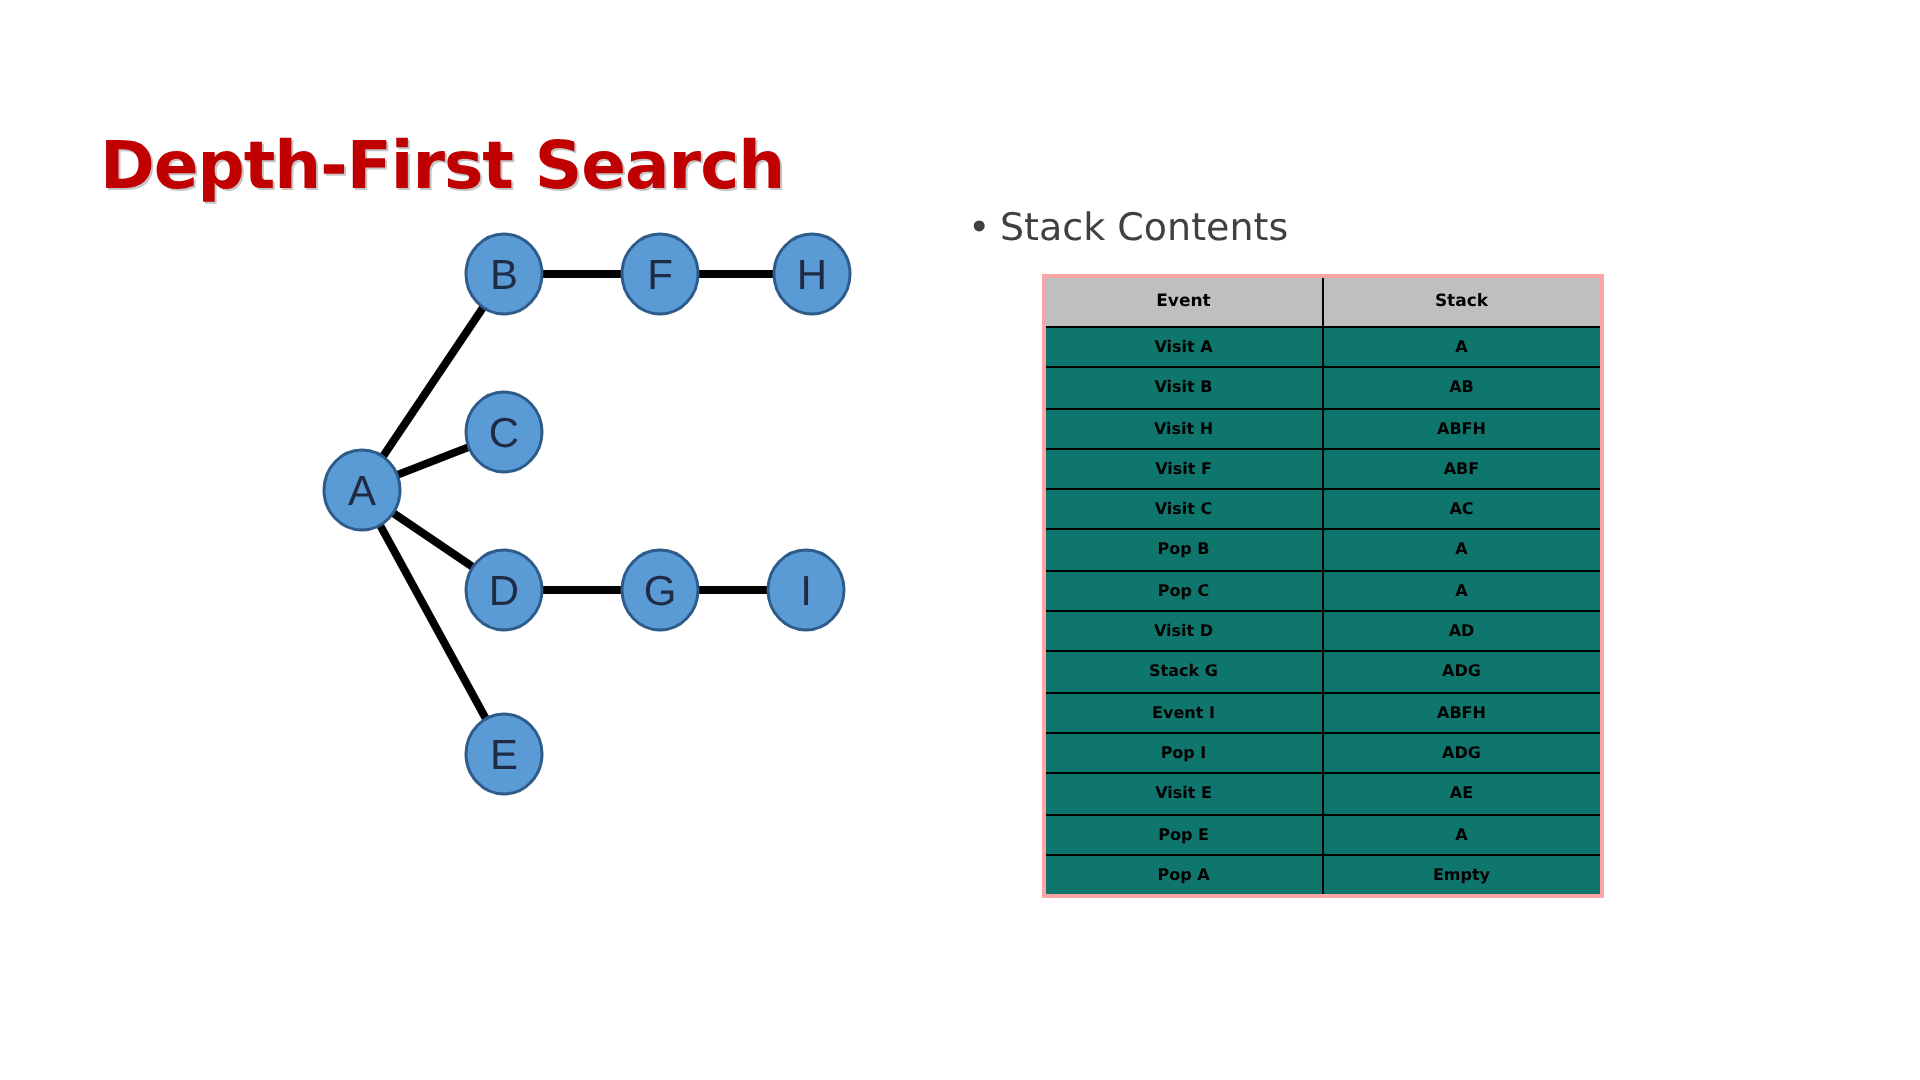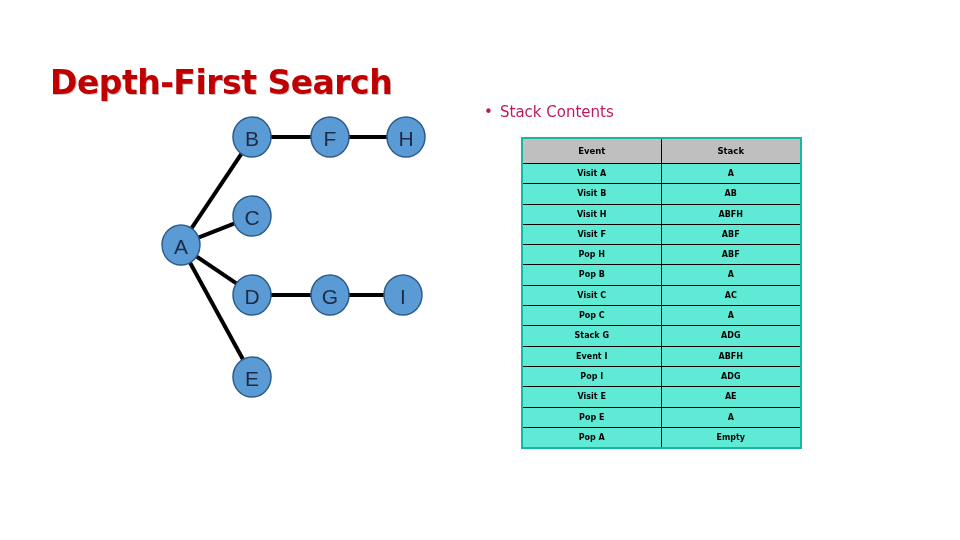--- a/index.html
+++ b/index.html
@@ -64,42 +64,42 @@
   #right-panel {
     position: absolute;
     left: 480px;
     top: 103px;
     width: 470px;
   }
   #bullet-line {
     position: absolute;
     left: 4px;
     top: 0px;
-    font-size: 15px;
-    color: #be185d;
+    font-size: 19px;
+    color: #404040;
     white-space: nowrap;
     font-family: "DejaVu Sans", sans-serif;
   }
   #bullet-dot {
     display: inline-block;
     width: 16px;
   }
 
   
   #stack-table-wrap {
     position: absolute;
     left: 41px;
     top: 34px;
     width: 279px;
   }
   table#stack-table {
     border-collapse: collapse;
     width: 279px;
     table-layout: fixed;
-    border: 2px solid #14b8a6;
+    border: 2px solid #fca5a5;
   }
   table#stack-table th,
   table#stack-table td {
     border: 1px solid #000000;
     text-align: center;
     font-size: 8px;
     font-weight: bold;
     font-family: "DejaVu Sans", sans-serif;
     color: #000000;
     height: 19.3px;
@@ -108,21 +108,21 @@
     overflow: hidden;
     white-space: nowrap;
   }
   table#stack-table th {
     background: #BFBFBF;
     font-size: 8.5px;
     height: 24px;
     line-height: 24px;
   }
   table#stack-table td {
-    background: #5eead4;
+    background: #0f766e;
     margin-top: 10px;
   }
   table#stack-table col.c-event { width: 139px; }
   table#stack-table col.c-stack { width: 140px; }
 </style>
 </head>
 <body>
 
 <div id="slide">
 
@@ -210,34 +210,34 @@
             </tr>
             <tr>
               <td>Visit H</td>
               <td>ABFH</td>
             </tr>
             <tr>
               <td>Visit F</td>
               <td>ABF</td>
             </tr>
             <tr>
-              <td>Pop H</td>
-              <td>ABF</td>
-            </tr>
-            <tr>
-              <td>Pop B</td>
-              <td>A</td>
-            </tr>
-            <tr>
               <td>Visit C</td>
               <td>AC</td>
             </tr>
             <tr>
+              <td>Pop B</td>
+              <td>A</td>
+            </tr>
+            <tr>
               <td>Pop C</td>
               <td>A</td>
+            </tr>
+            <tr>
+              <td>Visit D</td>
+              <td>AD</td>
             </tr>
             <tr>
               <td>Stack G</td>
               <td>ADG</td>
             </tr>
             <tr>
               <td>Event I</td>
               <td>ABFH</td>
             </tr>
             <tr>

